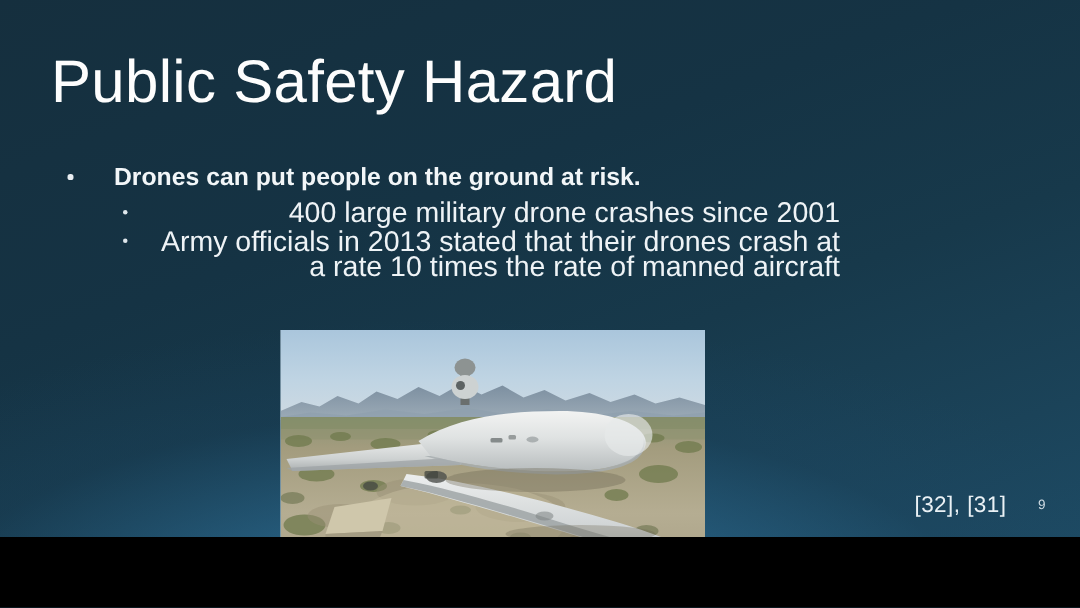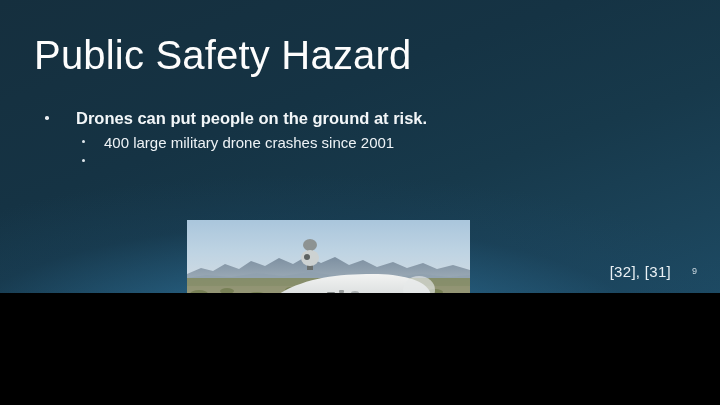--- a/index.html
+++ b/index.html
@@ -3,21 +3,21 @@
 <meta charset="utf-8">
 <style>
   html, body {
     margin: 0;
     padding: 0;
     background: #000;
   }
   #slide {
     position: relative;
     width: 720px;
-    height: 293px;
+    height: 358px;
     overflow: hidden;
     font-family: "Liberation Sans", sans-serif;
     background-color: #14303f;
     background-image:
       radial-gradient(ellipse 90% 75% at 42% 118%, rgba(58,136,180,0.92) 0%, rgba(45,110,150,0.62) 28%, rgba(28,70,98,0.30) 55%, rgba(20,48,66,0.0) 78%),
       linear-gradient(160deg, #152f3e 0%, #153344 38%, #17394b 62%, #1b4359 85%, #1d4a63 100%);
     -webkit-font-smoothing: antialiased;
   }
 
   
@@ -57,24 +57,25 @@
     background: #e9eef2;
   }
   .sub-list {
     margin-top: 5px;
     padding-left: 38px;
   }
   .bullet-l2 {
     position: relative;
     padding-left: 26px;
     color: #eef3f6;
-    font-size: 15px;
+    font-size: 19px;
     line-height: 17px;
     font-weight: 400;
     margin-bottom: 2px;
+    text-align: right;
   }
   .bullet-l2 .dot {
     position: absolute;
     left: 4px;
     top: 6.5px;
     width: 3px;
     height: 3px;
     border-radius: 50%;
     background: #dfe7ec;
   }
@@ -122,20 +123,21 @@
       <span>Drones can put people on the ground at risk.</span>
     </div>
 
     <div class="sub-list">
       <div class="bullet-l2">
         <span class="dot"></span>
         <span>400 large military drone crashes since 2001</span>
       </div>
       <div class="bullet-l2">
         <span class="dot"></span>
+        <span>Army officials in 2013 stated that their drones crash at a rate 10 times the rate of manned aircraft</span>
       </div>
     </div>
 
   </div>
 
   <div id="photo">
     <svg viewBox="0 0 283 175" preserveAspectRatio="none">
       <defs>
         <linearGradient id="skyGrad" x1="0" y1="0" x2="0" y2="1">
           <stop offset="0%" stop-color="#aac6dc"></stop>

